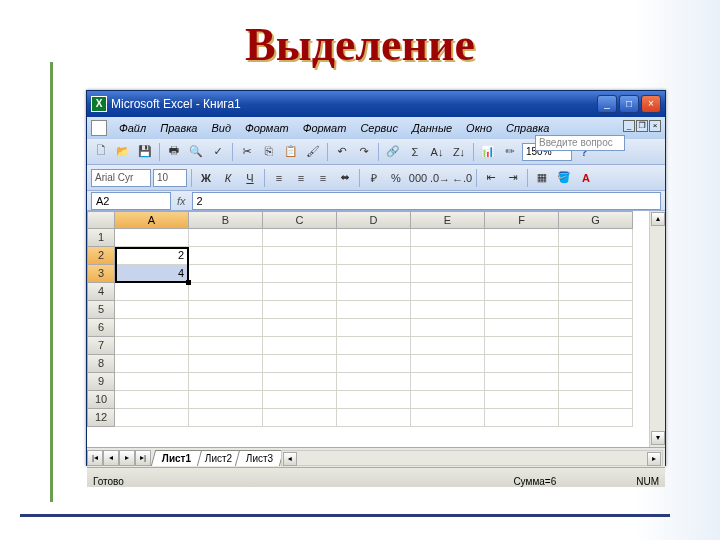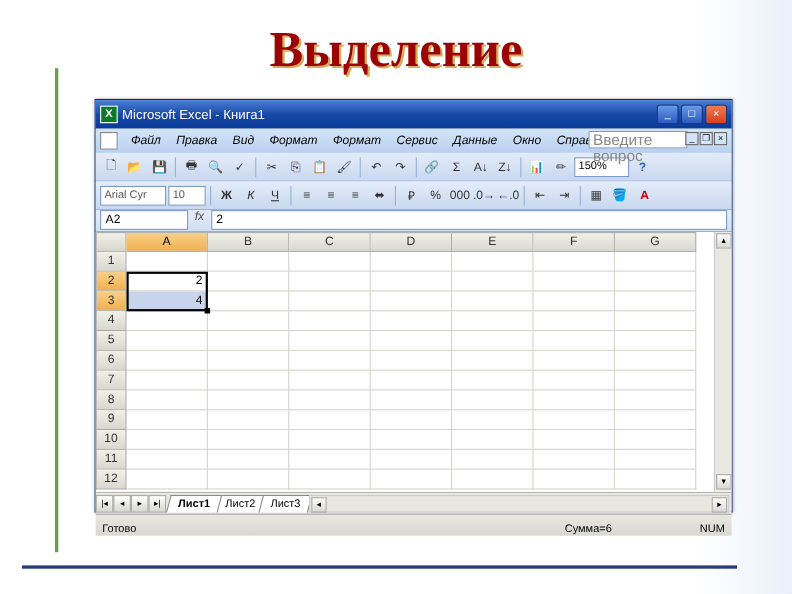--- a/index.html
+++ b/index.html
@@ -11,29 +11,29 @@
   .excel-window { position: absolute; left: 86px; top: 90px; width: 580px; height: 376px; border: 1px solid #0a2a6a; background: #fff; box-shadow: 0 0 3px rgba(0,0,0,.4); }
   .titlebar { height: 26px; background: linear-gradient(180deg, #4a7ed6 0%, #1a4aa8 50%, #0a3a98 100%); display: flex; align-items: center; padding: 0 4px; color: #fff; }
   .titlebar .xlicon { width: 16px; height: 16px; background: #0a7a2a; border: 1px solid #fff; font-size: 10px; text-align: center; line-height: 14px; margin-right: 4px; font-weight: bold; }
   .titlebar .title-text { flex: 1; font-size: 12px; }
   .win-btns { display: flex; gap: 2px; }
   .win-btn { width: 20px; height: 18px; background: linear-gradient(180deg, #6a9ae8, #2a5ac0); border: 1px solid #1a3a80; border-radius: 3px; color: #fff; font-size: 10px; text-align: center; line-height: 16px; cursor: pointer; }
   .win-btn.close { background: linear-gradient(180deg, #f07a50, #d84020); }
   .menubar { height: 22px; background: linear-gradient(180deg, #d4e4f8, #b8d0f0); display: flex; align-items: center; padding: 0 4px; gap: 2px; position: relative; }
   .menubar .docicon { width: 16px; height: 16px; background: #fff; border: 1px solid #888; margin-right: 4px; }
   .menu-item { padding: 2px 6px; cursor: pointer; font-style: italic; }
-  .help-box { position: absolute; right: 40px; top: 2px; width: 90px; height: 16px; background: #fff; border: 1px solid #7a9ac8; font-size: 14px; color: #888; padding: 0 3px; line-height: 14px; }
+  .help-box { position: absolute; right: 40px; top: 18px; width: 90px; height: 16px; background: #fff; border: 1px solid #7a9ac8; font-size: 10px; color: #888; padding: 0 3px; line-height: 14px; }
   .mdi-btns { position: absolute; right: 4px; top: 3px; display: flex; gap: 1px; }
   .mdi-btn { width: 12px; height: 12px; border: 1px solid #666; background: #d4e4f8; font-size: 8px; text-align: center; line-height: 10px; cursor: pointer; }
   .toolbar { height: 26px; background: linear-gradient(180deg, #e4ecf8, #c8d8f0); display: flex; align-items: center; padding: 0 4px; gap: 2px; border-bottom: 1px solid #9ab0d8; }
   .tbtn { width: 20px; height: 20px; border: 1px solid transparent; display: flex; align-items: center; justify-content: center; cursor: pointer; font-size: 11px; color: #333; }
   .tsep { width: 1px; height: 18px; background: #9ab0d8; margin: 0 2px; }
   .zoom-box { width: 50px; height: 18px; background: #fff; border: 1px solid #7a9ac8; font-size: 10px; padding: 0 3px; line-height: 16px; }
   .font-box { width: 60px; height: 18px; background: #fff; border: 1px solid #7a9ac8; font-size: 10px; padding: 0 3px; line-height: 16px; color: #555; }
-  .namebox-row { height: 20px; background: linear-gradient(180deg, #e4ecf8, #d0e0f4); display: flex; border-bottom: 1px solid #9ab0d8; }
+  .namebox-row { height: 20px; background: linear-gradient(180deg, #e4ecf8, #d0e0f4); display: flex; align-items: center; border-bottom: 1px solid #9ab0d8; }
   .namebox { width: 80px; height: 18px; background: #fff; border: 1px solid #7a9ac8; margin-left: 4px; padding: 0 4px; line-height: 16px; font-size: 11px; }
   .fx-lbl { padding: 0 6px; font-style: italic; color: #555; }
   .formula-bar { flex: 1; height: 18px; background: #fff; border: 1px solid #7a9ac8; margin-right: 4px; padding: 0 4px; line-height: 16px; }
   .grid-area { position: relative; height: 236px; background: #fff; overflow: hidden; display: flex; }
   .grid-main { flex: 1; position: relative; }
   .scrollbar-v { width: 16px; background: #e8e8e0; border-left: 1px solid #ccc; position: relative; }
   .sb-btn { width: 14px; height: 14px; background: linear-gradient(#fff,#d8d8d0); border: 1px solid #aaa; margin: 1px; font-size: 8px; text-align: center; line-height: 12px; cursor: pointer; }
   .col-headers { display: flex; height: 18px; }
   .corner { width: 28px; height: 18px; background: linear-gradient(#f0f0e8,#d8d8d0); border: 1px solid #aaa; }
   .colh { width: 74px; height: 18px; background: linear-gradient(#f0f0e8,#d8d8d0); border: 1px solid #aaa; border-left: none; text-align: center; line-height: 16px; color: #333; cursor: pointer; }
@@ -273,30 +273,20 @@
               <div class="rowh">10</div>
               <div class="cell"></div>
               <div class="cell"></div>
               <div class="cell"></div>
               <div class="cell"></div>
               <div class="cell"></div>
               <div class="cell"></div>
               <div class="cell"></div>
             </div>
             <div class="row">
-              <div class="rowh">11</div>
-              <div class="cell"></div>
-              <div class="cell"></div>
-              <div class="cell"></div>
-              <div class="cell"></div>
-              <div class="cell"></div>
-              <div class="cell"></div>
-              <div class="cell"></div>
-            </div>
-            <div class="row">
               <div class="rowh">12</div>
               <div class="cell"></div>
               <div class="cell"></div>
               <div class="cell"></div>
               <div class="cell"></div>
               <div class="cell"></div>
               <div class="cell"></div>
               <div class="cell"></div>
             </div>
           </div>

